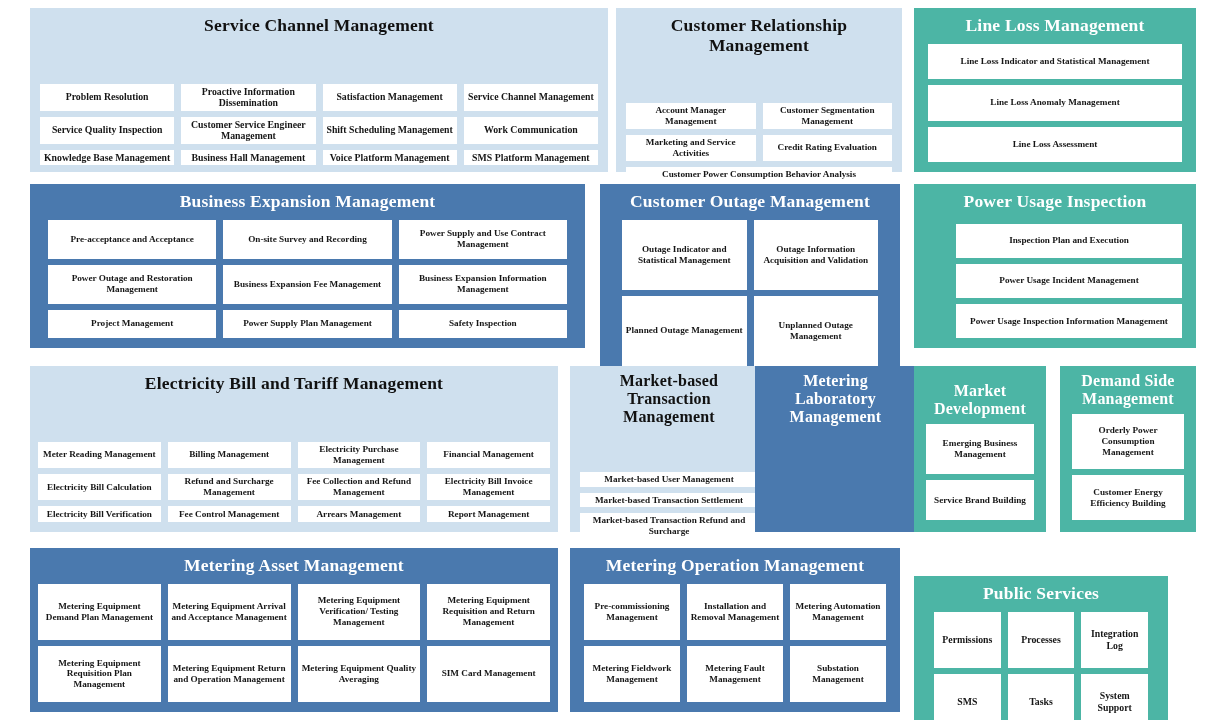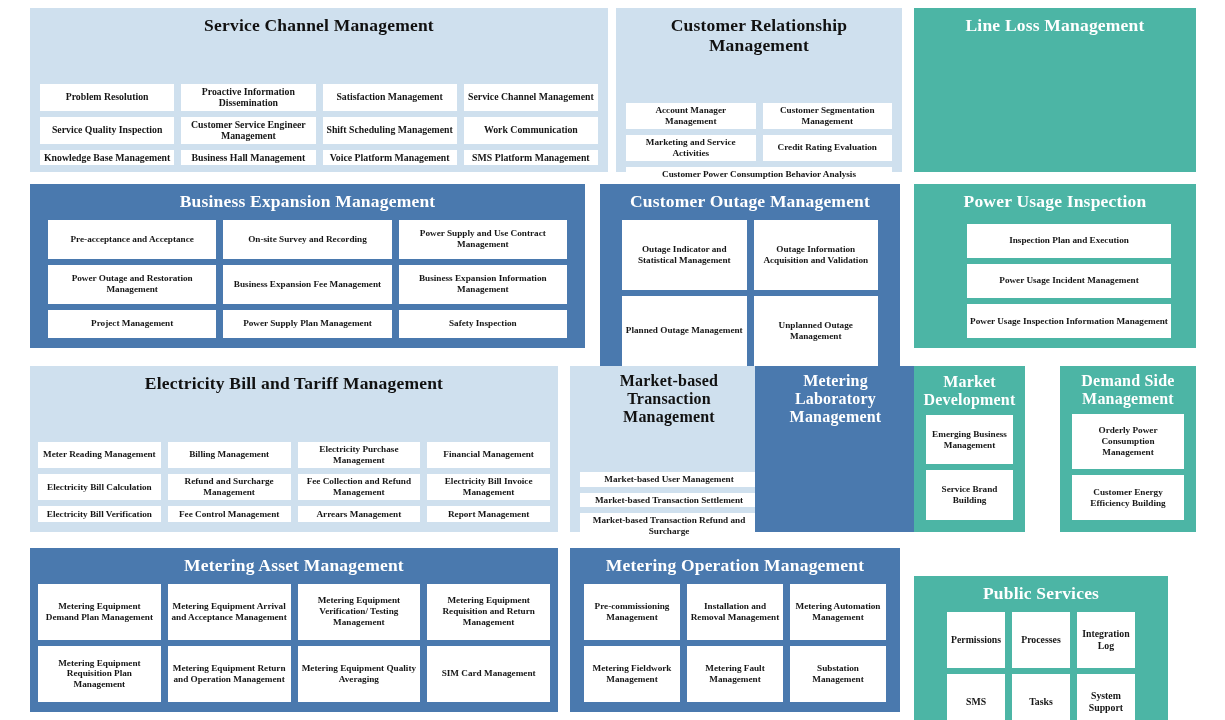--- a/index.html
+++ b/index.html
@@ -16,21 +16,21 @@
 
   .panel{
     position:absolute;
     box-sizing:border-box;
     display:flex;
     flex-direction:column;
     align-items:stretch;
   }
   .panel.blue-light{ background:#cfe0ee;gap:40px; }
   .panel.blue-dark { background:#4a79ae; }
-  .panel.teal      { background:#4cb5a5;align-items:center; }
+  .panel.teal      { background:#4cb5a5; }
 
   .panel-title{
     text-align:center;
     font-weight:bold;
     line-height:1.12;
     letter-spacing:.2px;
     flex:0 0 auto;
   }
   .blue-light > .panel-title{ color:#111111; }
   .blue-dark  > .panel-title{ color:#ffffff; }
@@ -112,20 +112,31 @@
           <div class="tile">Marketing and Service Activities</div>
           <div class="tile">Credit Rating Evaluation</div>
         </div>
         <div class="tile-row">
           <div class="tile">Customer Power Consumption Behavior Analysis</div>
         </div>
       </div>
     </div>
     <div class="panel teal t-big f-11" style="left: 914px; top: 8px; width: 282px; height: 164px; padding: 8px 14px 10px;">
       <div class="panel-title">Line Loss Management</div>
+      <div class="tiles" style="margin-top: 8px;">
+        <div class="tile-row">
+          <div class="tile">Line Loss Indicator and Statistical Management</div>
+        </div>
+        <div class="tile-row">
+          <div class="tile">Line Loss Anomaly Management</div>
+        </div>
+        <div class="tile-row">
+          <div class="tile">Line Loss Assessment</div>
+        </div>
+      </div>
     </div>
     <div class="panel blue-dark t-big f-11" style="left: 30px; top: 184px; width: 555px; height: 164px; padding: 8px 18px 10px;">
       <div class="panel-title">Business Expansion Management</div>
       <div class="tiles" style="margin-top: 8px;">
         <div class="tile-row">
           <div class="tile">Pre-acceptance and Acceptance</div>
           <div class="tile">On-site Survey and Recording</div>
           <div class="tile">Power Supply and Use Contract Management</div>
         </div>
         <div class="tile-row">
@@ -200,21 +211,21 @@
           <div class="tile">Market-based Transaction Settlement</div>
         </div>
         <div class="tile-row">
           <div class="tile">Market-based Transaction Refund and Surcharge</div>
         </div>
       </div>
     </div>
     <div class="panel blue-dark t-med f-11" style="left: 755px; top: 366px; width: 161px; height: 166px; padding: 6px 12px 8px;">
       <div class="panel-title">Metering Laboratory Management</div>
     </div>
-    <div class="panel teal t-med f-11" style="left: 914px; top: 366px; width: 111px; height: 166px; padding: 7px 12px 12px;">
+    <div class="panel teal t-med f-11" style="left: 914px; top: 366px; width: 132px; height: 166px; padding: 16px 12px 12px;">
       <div class="panel-title">Market Development</div>
       <div class="tiles" style="margin-top: 6px;">
         <div class="tile-row">
           <div class="tile">Emerging Business Management</div>
         </div>
         <div class="tile-row">
           <div class="tile">Service Brand Building</div>
         </div>
       </div>
     </div>

